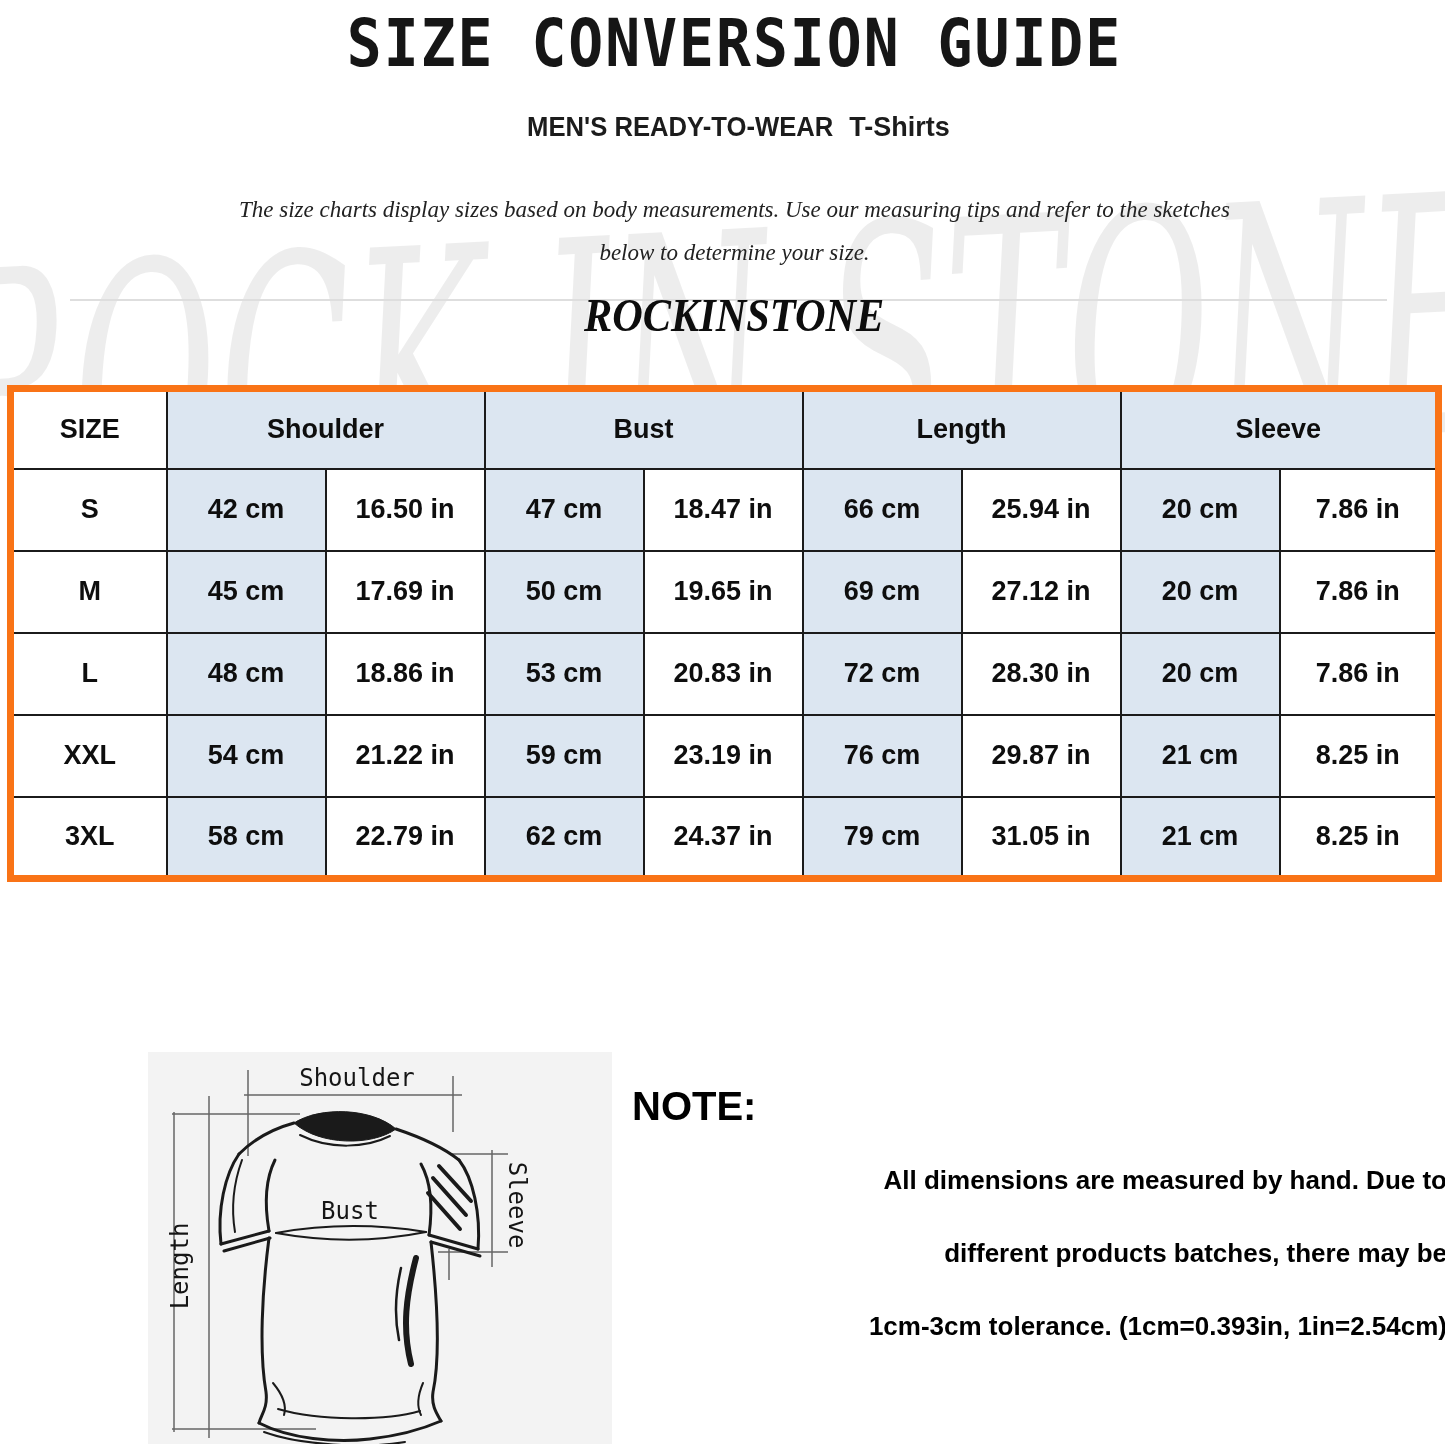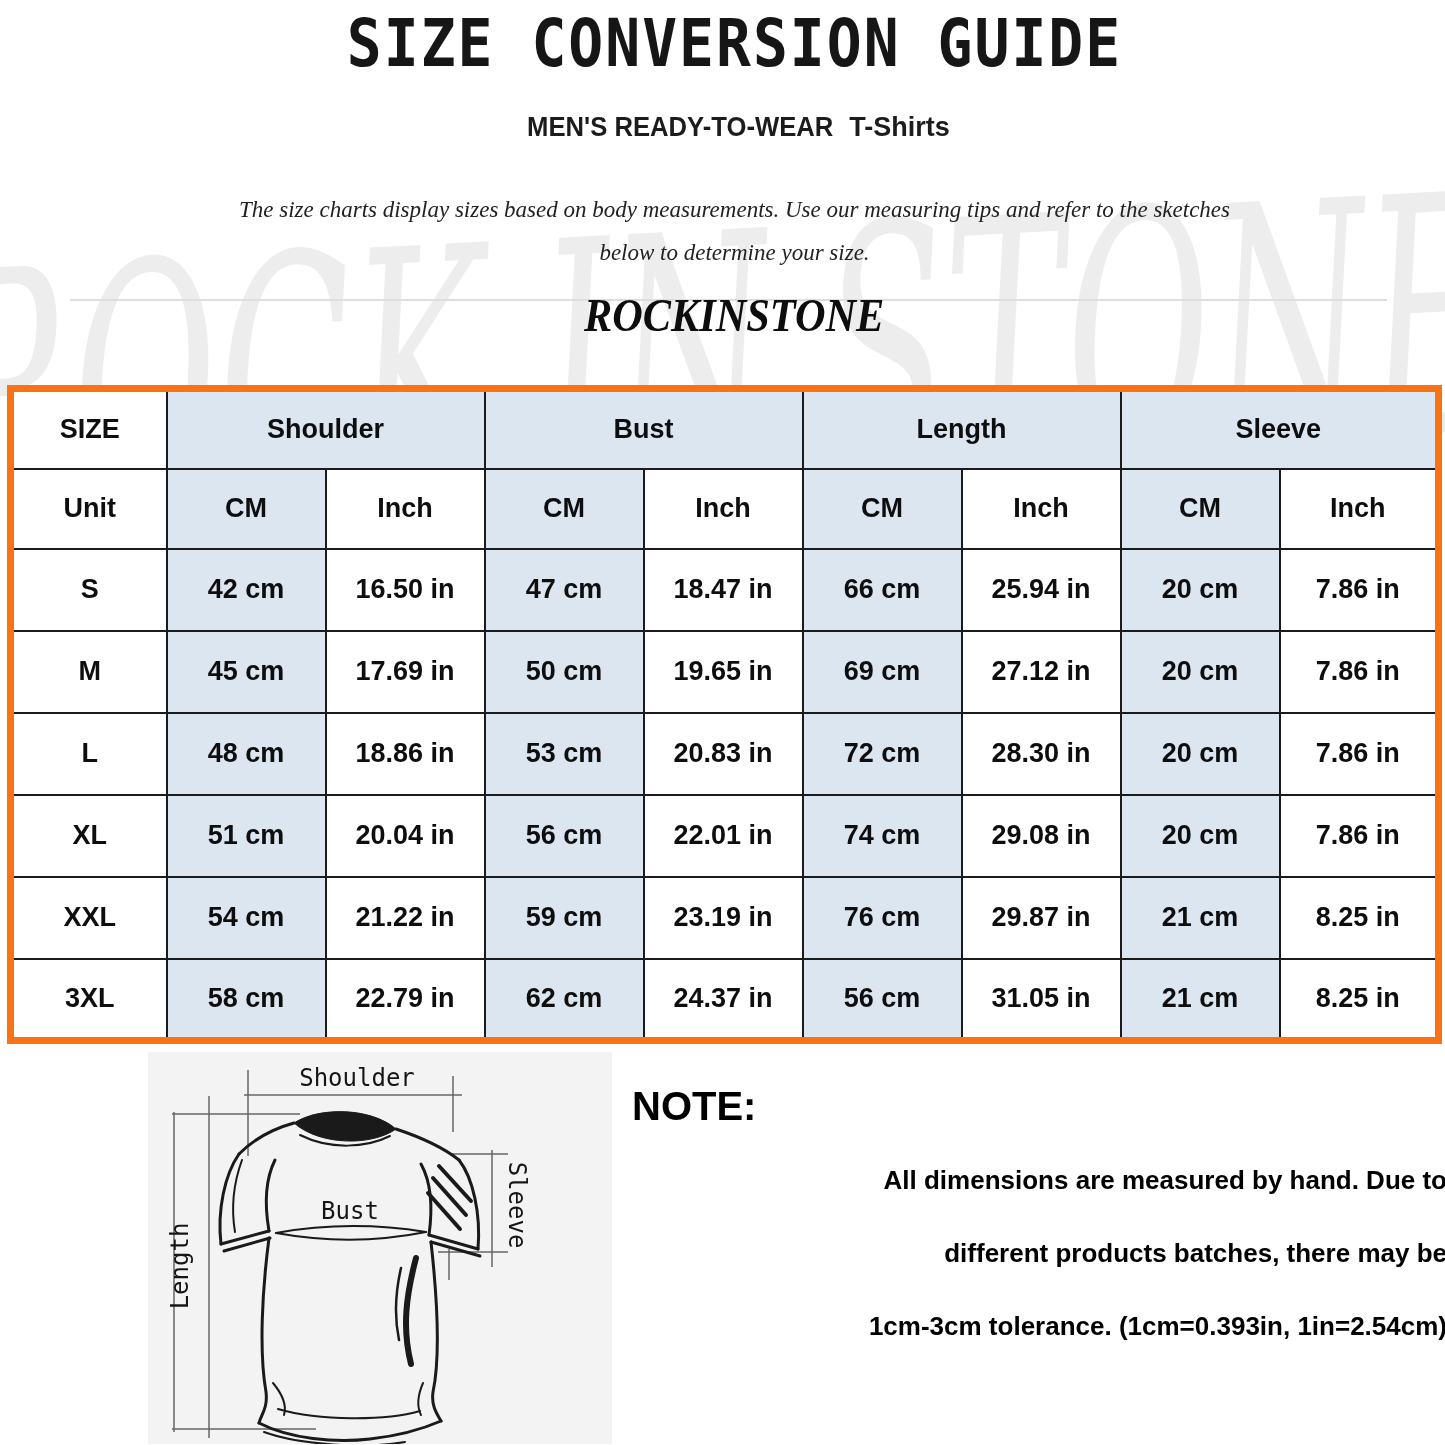--- a/index.html
+++ b/index.html
@@ -67,31 +67,20 @@
       <col span="8" style="width:159px">
     </colgroup>
     <tbody>
       <tr class="hrow">
         <th class="w">SIZE</th>
         <th class="b" colspan="2">Shoulder</th>
         <th class="b" colspan="2">Bust</th>
         <th class="b" colspan="2">Length</th>
         <th class="b" colspan="2">Sleeve</th>
       </tr>
-      <tr class="hrow">
-        <td class="w">Unit</td>
-        <td class="b">CM</td>
-        <td class="w">Inch</td>
-        <td class="b">CM</td>
-        <td class="w">Inch</td>
-        <td class="b">CM</td>
-        <td class="w">Inch</td>
-        <td class="b">CM</td>
-        <td class="w">Inch</td>
-      </tr>
       <tr class="drow">
         <td class="w">S</td>
         <td class="b">42 cm</td>
         <td class="w">16.50 in</td>
         <td class="b">47 cm</td>
         <td class="w">18.47 in</td>
         <td class="b">66 cm</td>
         <td class="w">25.94 in</td>
         <td class="b">20 cm</td>
         <td class="w">7.86 in</td>
@@ -112,48 +101,37 @@
         <td class="b">48 cm</td>
         <td class="w">18.86 in</td>
         <td class="b">53 cm</td>
         <td class="w">20.83 in</td>
         <td class="b">72 cm</td>
         <td class="w">28.30 in</td>
         <td class="b">20 cm</td>
         <td class="w">7.86 in</td>
       </tr>
       <tr class="drow">
-        <td class="w">XL</td>
-        <td class="b">51 cm</td>
-        <td class="w">20.04 in</td>
-        <td class="b">56 cm</td>
-        <td class="w">22.01 in</td>
-        <td class="b">74 cm</td>
-        <td class="w">29.08 in</td>
-        <td class="b">20 cm</td>
-        <td class="w">7.86 in</td>
-      </tr>
-      <tr class="drow">
         <td class="w">XXL</td>
         <td class="b">54 cm</td>
         <td class="w">21.22 in</td>
         <td class="b">59 cm</td>
         <td class="w">23.19 in</td>
         <td class="b">76 cm</td>
         <td class="w">29.87 in</td>
         <td class="b">21 cm</td>
         <td class="w">8.25 in</td>
       </tr>
       <tr class="drow">
         <td class="w">3XL</td>
         <td class="b">58 cm</td>
         <td class="w">22.79 in</td>
         <td class="b">62 cm</td>
         <td class="w">24.37 in</td>
-        <td class="b">56 cm</td>
+        <td class="b">79 cm</td>
         <td class="w">31.05 in</td>
         <td class="b">21 cm</td>
         <td class="w">8.25 in</td>
       </tr>
     </tbody>
   </table>
 
   <div class="layer diagram">
     <svg width="452" height="392" viewBox="0 0 452 392">
       <g stroke="#666" stroke-width="1.5" fill="none">

